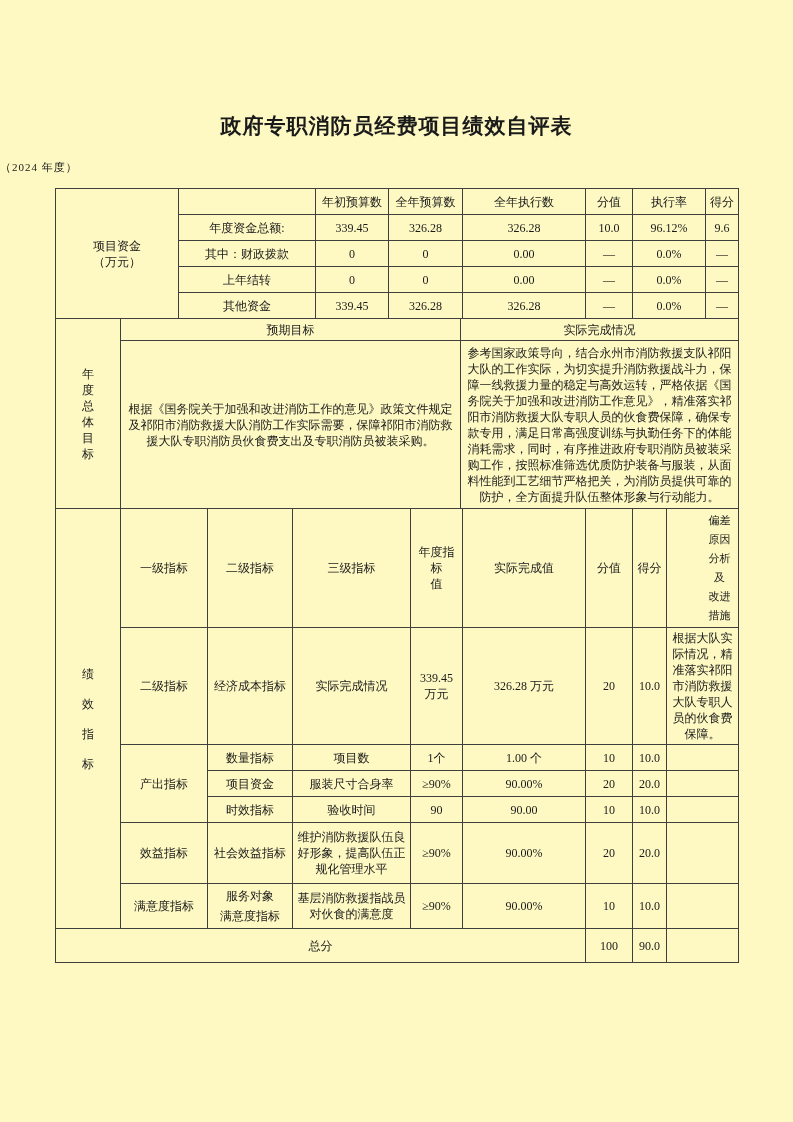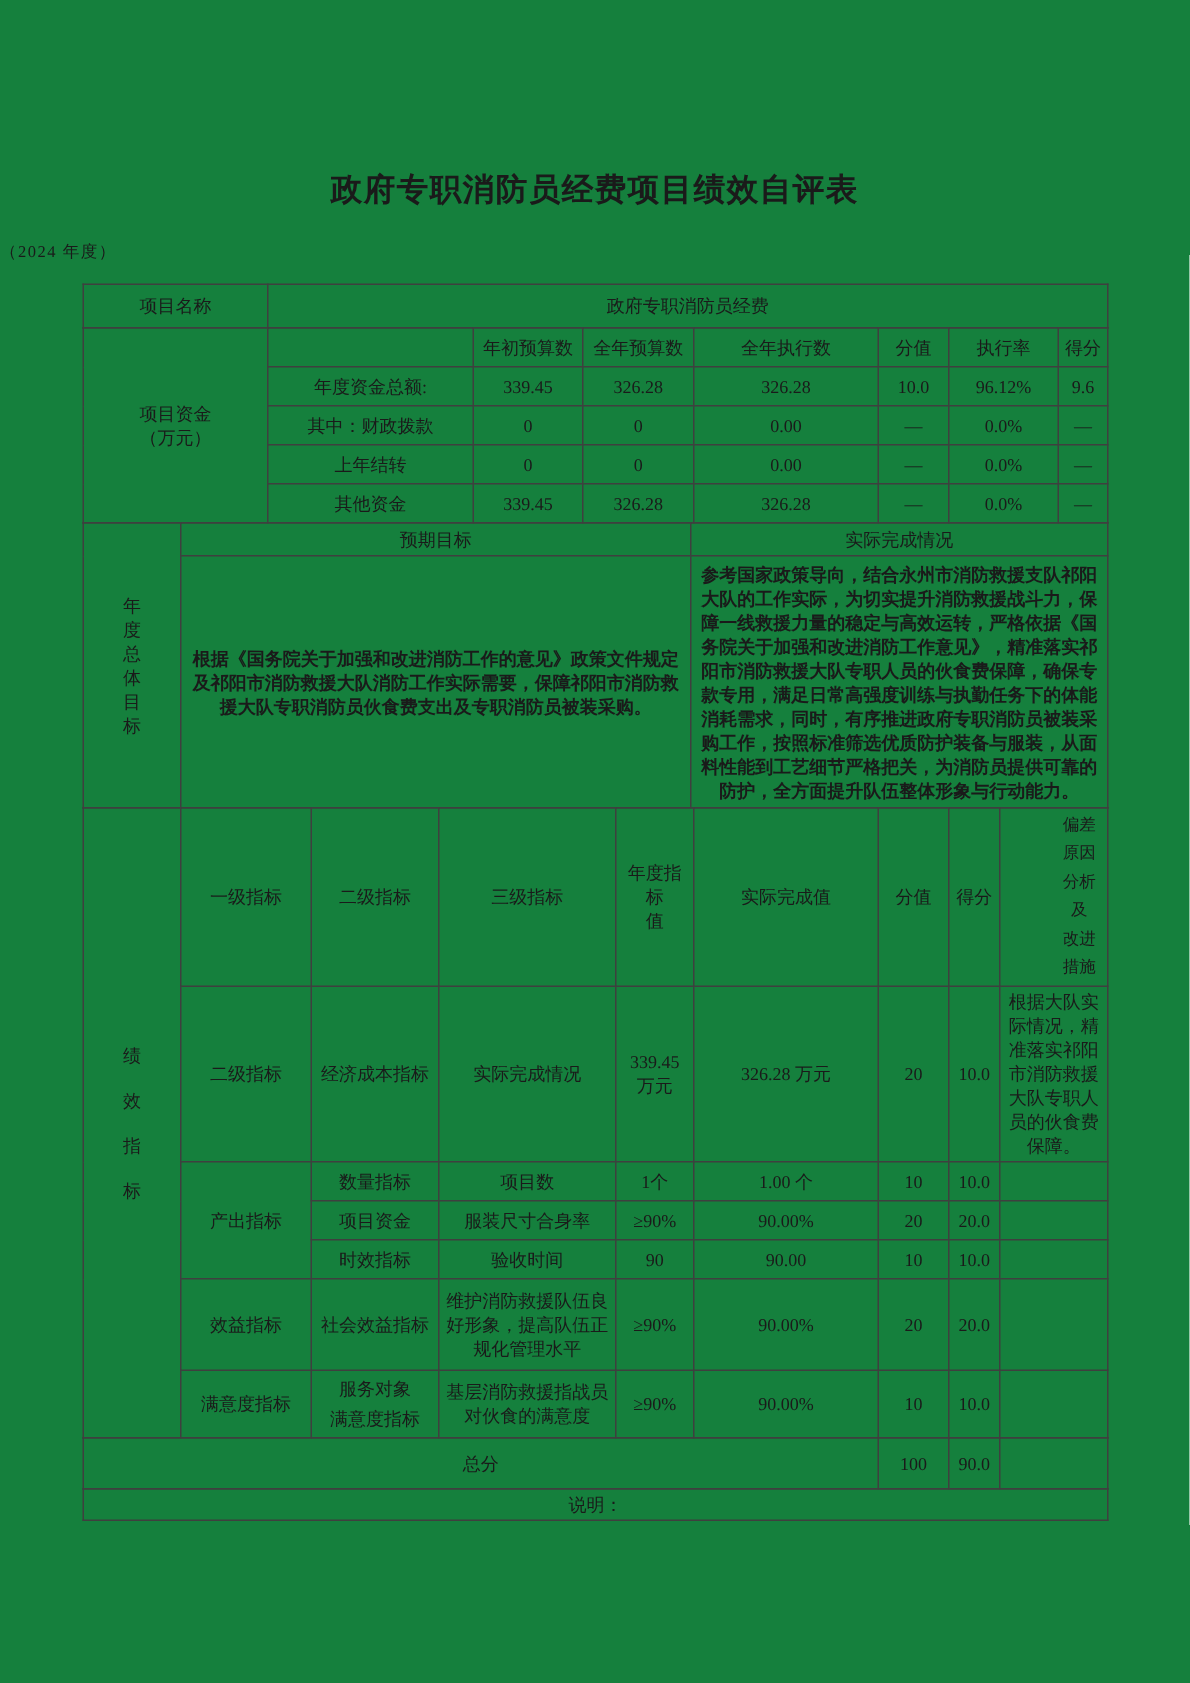--- a/index.html
+++ b/index.html
@@ -1,20 +1,20 @@
 <!DOCTYPE html>
 <html><head>
 <meta charset="utf-8">
 <style>
   * { margin:0; padding:0; box-sizing:border-box; }
   html,body { background:#ffffff; }
   .page {
     position:relative;
     width:793px; height:1122px;
-    background:#15803d;
+    background:#fef9c3;
     color:#1a1a1a;
     font-family:"Liberation Serif","DejaVu Serif",serif;
     overflow:hidden;
   }
   .doc-title {
     padding-top:112px;
     text-align:center;
     font-size:21px;
     font-weight:bold;
     letter-spacing:1px;
@@ -45,21 +45,21 @@
   tr.h29{height:29px} tr.h26{height:26px} tr.h22{height:22px}
   tr.h168{height:168px} tr.h50{height:50px} tr.h102{height:102px}
   tr.h61{height:61px} tr.h45{height:45px} tr.h34{height:34px} tr.h18{height:18px}
   
   .pre { white-space:pre-line; }
   .v-label { white-space:pre-line; line-height:26px; font-size:13px; }
   .v-label-wide { white-space:pre-line; line-height:30px; font-size:13px; }
   .cell-right { text-align:right; padding-right:9px; }
   .goal-text {
     text-align:justify; vertical-align:top;
-    padding:5px 9px; line-height:24px; font-size:12px;font-weight:bold;
+    padding:5px 9px; line-height:24px; font-size:12px;
   }
   .goal-text-actual { line-height:18px; padding:4px 8px; }
   .l3 { text-align:justify; padding:3px 6px; line-height:20px; }
   .l3-single { text-align:left; padding:2px 6px; }
   .dev-cell { font-size:11px; line-height:19px; padding:4px 5px; text-align:center; }
   .note-cell { text-align:left; padding:2px 7px; }
   .page-number {
     position:absolute; top:1040px; left:0; width:100%;
     text-align:center; font-size:12.5px;
     font-family:"Liberation Sans","DejaVu Sans",sans-serif;
@@ -76,24 +76,20 @@
   <div class="tables">
 
     <table class="tbl">
       <colgroup>
           <col style="width:123px">
           <col style="width:223px">
           <col style="width:60px">
           <col style="width:277px">
         </colgroup>
       <tbody>
-          <tr class="h29">
-        <td>项目名称</td>
-        <td colspan="3">政府专职消防员经费</td>
-      </tr>
     </tbody>
       </table>
 
     <table class="tbl">
       <colgroup>
           <col style="width:123px">
           <col style="width:137px">
           <col style="width:73px">
           <col style="width:74px">
           <col style="width:123px">
@@ -278,27 +274,17 @@
       <tbody>
           <tr class="h34">
         <td>总分</td>
         <td>100</td>
         <td>90.0</td>
         <td></td>
       </tr>
     </tbody>
       </table>
 
-    <table class="tbl">
-      <colgroup>
-          <col style="width:683px">
-        </colgroup>
-      <tbody>
-          <tr class="h18">
-        <td class="note-cell">说明：</td>
-      </tr>
-    </tbody>
-      </table>
 
   </div>
 
 
 </div>
 
 </body></html>

